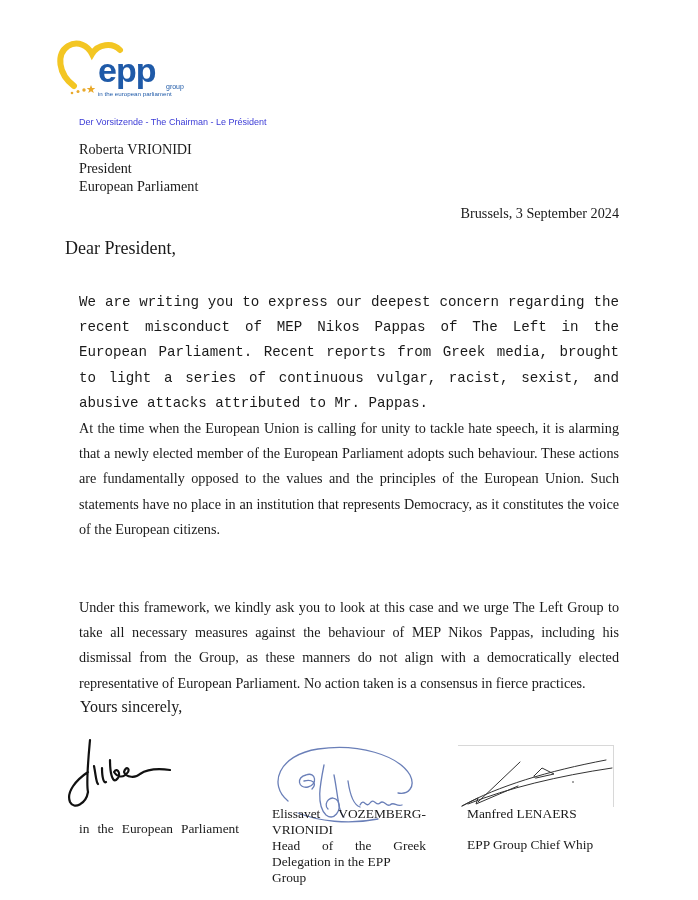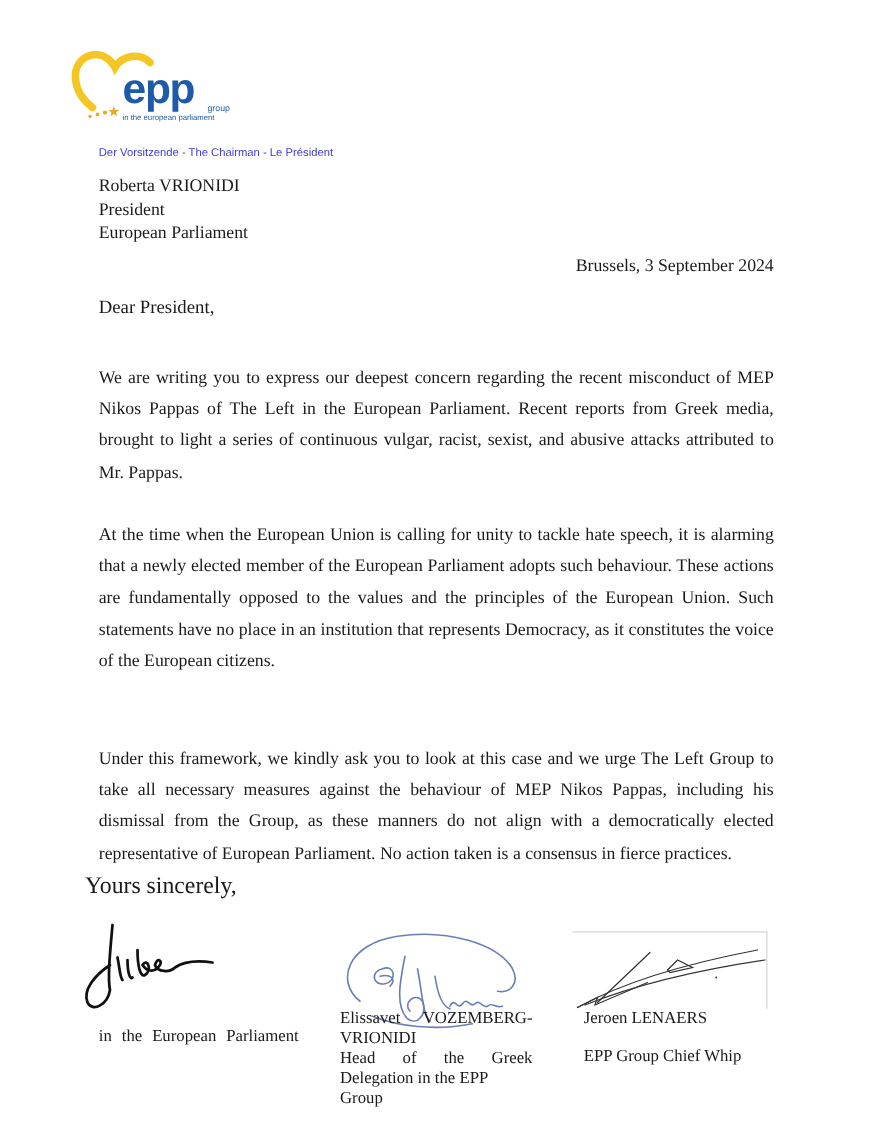--- a/index.html
+++ b/index.html
@@ -5,27 +5,27 @@
   html, body { margin: 0; padding: 0; background: #ffffff; }
   body { width: 698px; height: 900px; position: relative; overflow: hidden;
          font-family: "Liberation Serif", "DejaVu Serif", serif; color: #1a1a1a; }
   .abs { position: absolute; }
   .logo { left: 54px; top: 36px; width: 140px; height: 64px; }
   .logo svg { display: block; }
   .chair-line { left: 79px; top: 117px; font-family: "Liberation Sans", "DejaVu Sans", sans-serif;
                 font-size: 9px; color: #3b3bd6; white-space: nowrap; }
   .addr { left: 79px; top: 140px; font-size: 14.2px; line-height: 18.5px; }
   .date { right: 79px; top: 205px; font-size: 14.2px; }
-  .salutation { left: 79px; top: 238px; font-size: 15px; }
+  .salutation { left: 65px; top: 238px; font-size: 18px; }
   .para { left: 79px; width: 540px; font-size: 14.2px; line-height: 25.2px;
           text-align: justify; text-align-last: left; }
-  .p1 { top: 290px; }
+  .p1 { top: 290px; font-family: Liberation Mono, monospace; }
   .p2 { top: 416px; }
   .p3 { top: 567px; margin-top: 28px; }
-  .closing { left: 68px; top: 698px; font-size: 19px; }
+  .closing { left: 80px; top: 698px; font-size: 16px; }
   .sig-block { font-size: 13.4px; line-height: 16px; }
   .sig1 { left: 79px; top: 806px; width: 160px; }
   .sig2 { left: 272px; top: 806px; width: 154px; }
   .sig3 { left: 467px; top: 806px; width: 150px; }
   .justify { text-align: justify; text-align-last: justify; }
   .gap { height: 15px; }
   .sigimg { position: absolute; }
   .s-weber { left: 66px; top: 732px; width: 120px; height: 80px; }
   .s-voz { left: 268px; top: 745px; width: 150px; height: 90px; }
   .s-len { left: 458px; top: 745px; width: 156px; height: 62px; border-top: 1px solid #d8d8d8; border-right: 1px solid #d8d8d8; box-sizing: border-box; }
@@ -110,16 +110,16 @@
 </div>
 
 <div class="abs sig-block sig2">
   <div class="justify">Elissavet VOZEMBERG-</div>
   <div>VRIONIDI</div>
   <div class="justify">Head of the Greek</div>
   <div>Delegation in the EPP Group</div>
 </div>
 
 <div class="abs sig-block sig3">
-  <div>Jeroen LENAERS</div>
+  <div>Manfred LENAERS</div>
   <div class="gap"></div>
   <div>EPP Group Chief Whip</div>
 </div>
 
 </body></html>

